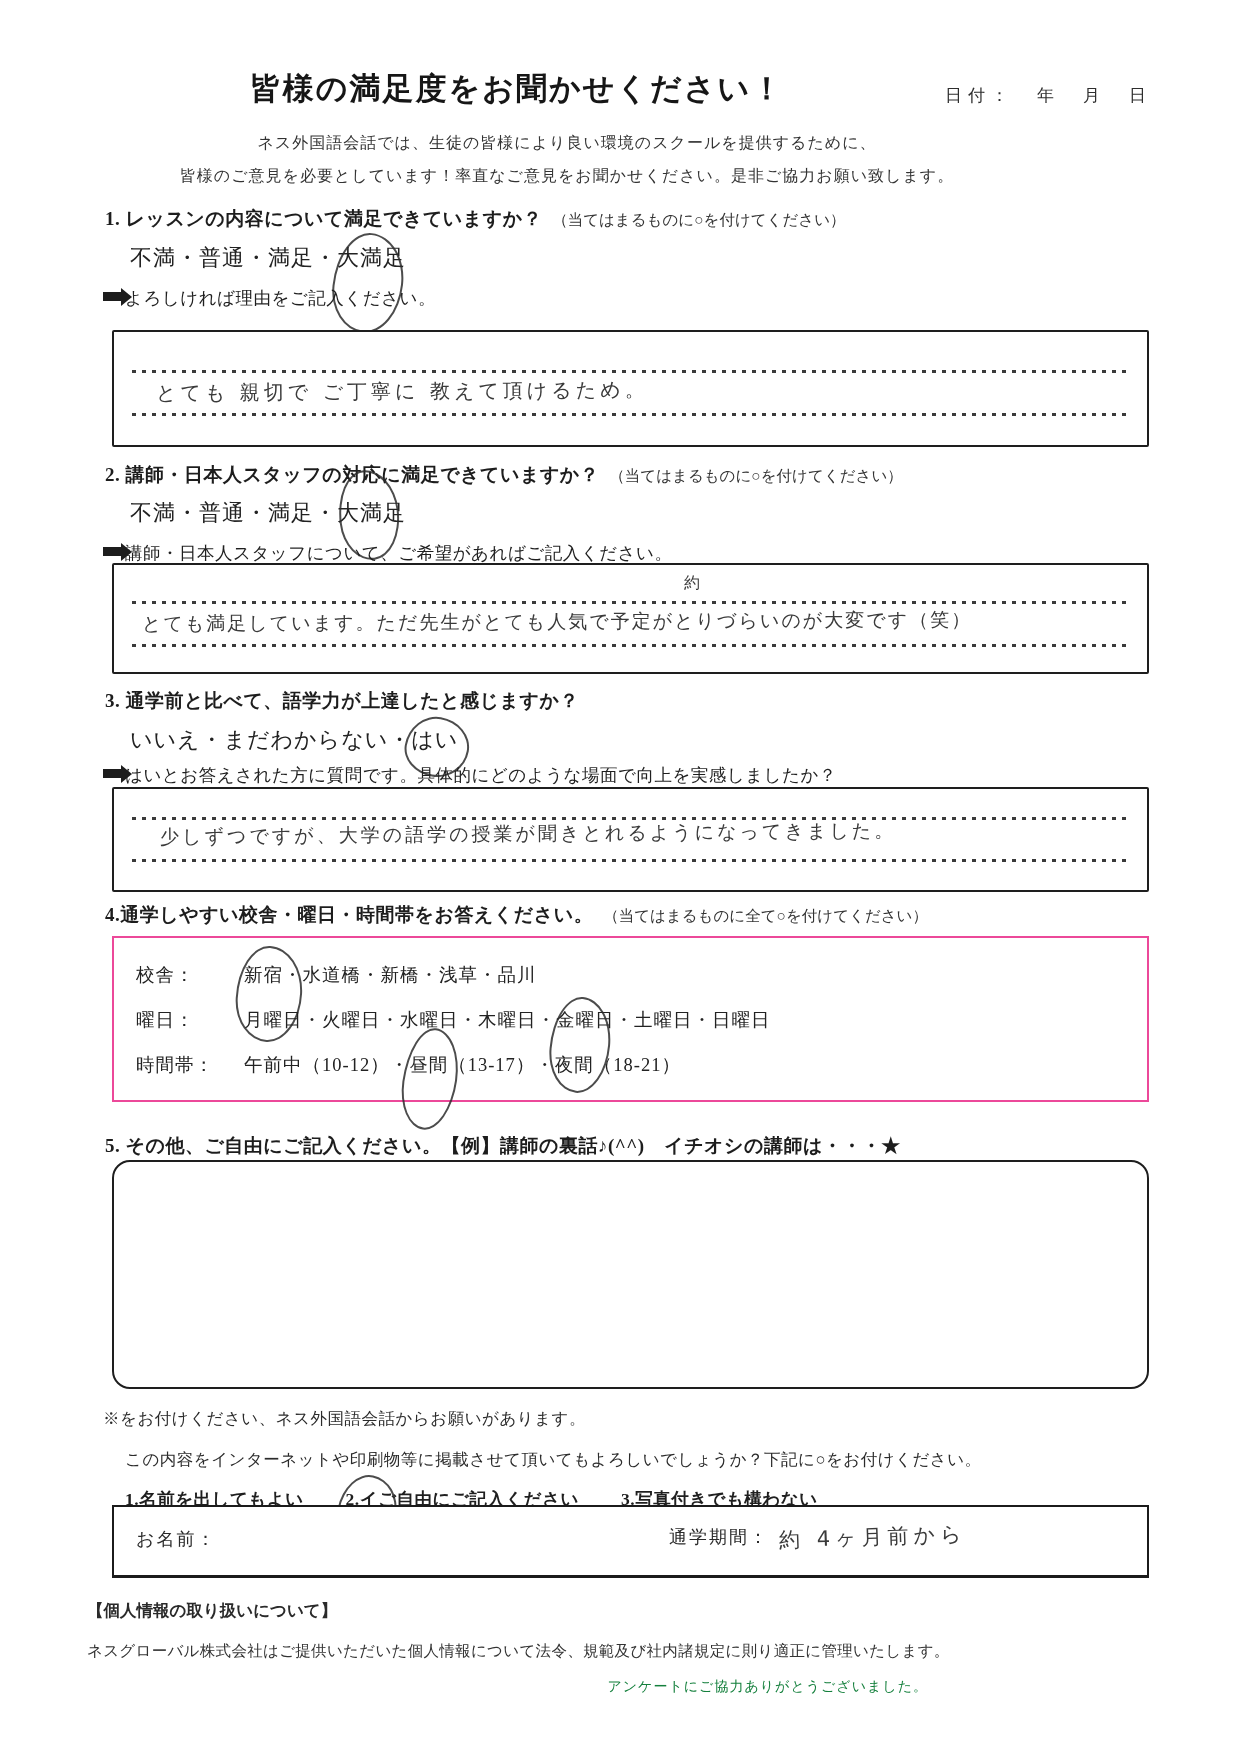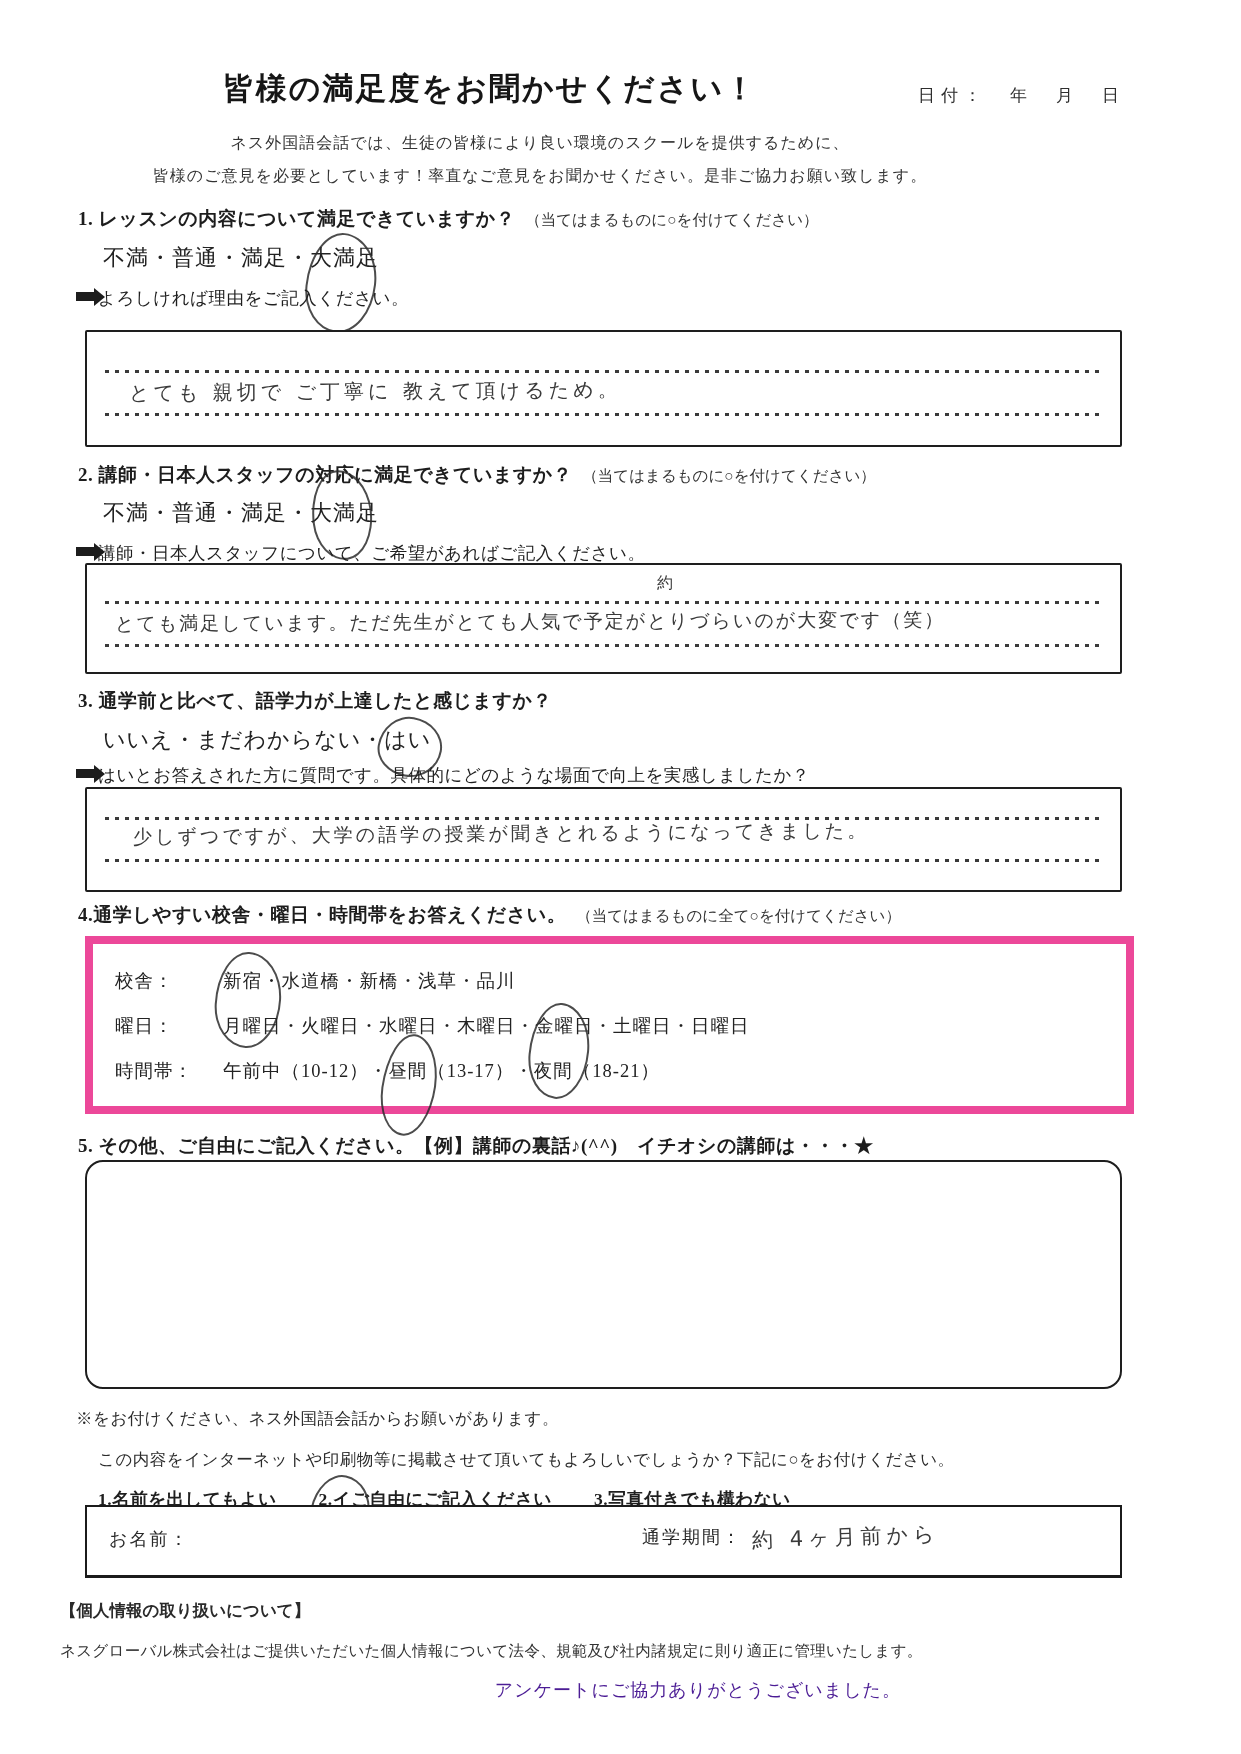--- a/index.html
+++ b/index.html
@@ -3,20 +3,21 @@
 <meta charset="utf-8">
 <style>
   html,body{margin:0;padding:0;background:#ffffff;}
   .page{
     position:relative;
     width:1139px;height:1754px;
     background:#ffffff;
     font-family:"Liberation Serif", serif;
     color:#262626;
     overflow:hidden;
+    margin-left:27px;
   }
   .abs{position:absolute;}
   
   .scanline1{left:1184px;top:0;width:2px;height:1754px;background:#d2d2d2;}
   .scanline2{left:1222px;top:0;width:3px;height:1754px;background:#c6c6c6;}
 
   .title{left:0;top:68px;width:980px;text-align:center;font-size:31px;font-weight:bold;letter-spacing:2px;color:#161616;}
   .dateline{left:918px;top:84px;font-size:17px;letter-spacing:6px;color:#2e2e2e;}
   .intro{left:0;width:1080px;text-align:center;font-size:16px;letter-spacing:1px;color:#333;}
   .intro1{top:133px;} .intro2{top:166px;}
@@ -50,21 +51,21 @@
   .b2d1{top:36px;} .b2d2{top:79px;}
   .b3d1{top:28px;} .b3d2{top:70px;}
 
   .hw{position:absolute;font-family:"DejaVu Sans",sans-serif;color:#3a3a3a;white-space:nowrap;}
   .hw1{left:42px;top:46px;font-size:20px;letter-spacing:4px;transform:rotate(-.4deg);}
   .hw2{left:28px;top:44px;font-size:19px;letter-spacing:2px;transform:rotate(-.3deg);}
   .hw-insert{left:570px;top:8px;font-size:16px;letter-spacing:0;}
   .hw3{left:46px;top:32px;font-size:19px;letter-spacing:3px;transform:rotate(-.5deg);}
   .hw-period{left:665px;top:16px;font-size:21px;letter-spacing:5px;transform:rotate(-2deg);}
 
-  .tablebox{left:85px;top:936px;width:1033px;height:162px;border:8px solid #ec4899;background:#fff;}
+  .tablebox{left:85px;top:936px;width:1033px;height:162px;border:2px solid #ec4899;background:#fff;}
   .trow{position:absolute;left:22px;font-size:18.5px;letter-spacing:1px;color:#222;}
   .trow1{top:24px;} .trow2{top:69px;} .trow3{top:114px;}
   .tlabel{display:inline-block;width:108px;}
 
   
   .circled{position:relative;display:inline-block;}
   .circled::after{content:'';position:absolute;border:2px solid rgba(45,45,45,.85);
     border-radius:48% 52% 50% 50% / 56% 48% 52% 44%;pointer-events:none;}
   .ring-q1::after{left:-4px;top:-10px;width:66px;height:96px;transform:rotate(6deg);}
   .ring-q2::after{left:2px;top:-28px;width:56px;height:86px;transform:rotate(-7deg);}
@@ -77,21 +78,21 @@
   .consent1{left:76px;top:1408px;font-size:16.5px;color:#2b2b2b;letter-spacing:.5px;}
   .consent2{left:98px;top:1449px;font-size:16.5px;color:#2b2b2b;letter-spacing:.5px;}
   .consentopts{left:98px;top:1487px;font-size:17.5px;font-weight:bold;color:#1f1f1f;display:flex;gap:42px;letter-spacing:.5px;}
 
   .namebox{left:85px;top:1505px;width:1033px;height:68px;border:2px solid #1b1b1b;border-bottom-width:3px;background:#fff;}
   .nlabel{position:absolute;left:22px;top:20px;font-size:18px;color:#2a2a2a;letter-spacing:2px;}
   .plabel{position:absolute;left:555px;top:18px;font-size:18px;color:#2a2a2a;letter-spacing:2px;}
 
   .privhead{left:60px;top:1600px;font-size:16.5px;font-weight:bold;color:#2a2a2a;}
   .privtext{left:60px;top:1641px;font-size:15.5px;color:#333;letter-spacing:.3px;}
-  .thanks{right:238px;top:1678px;font-size:18px;color:#4c1d95;letter-spacing:1px;}
+  .thanks{right:238px;top:1678px;font-size:14px;color:#15803d;letter-spacing:1px;}
 </style>
 </head>
 <body>
 
 <div class="page">
 
   <div class="abs scanline1"></div>
   <div class="abs scanline2"></div>
 
   <div class="abs title">皆様の満足度をお聞かせください！</div>

